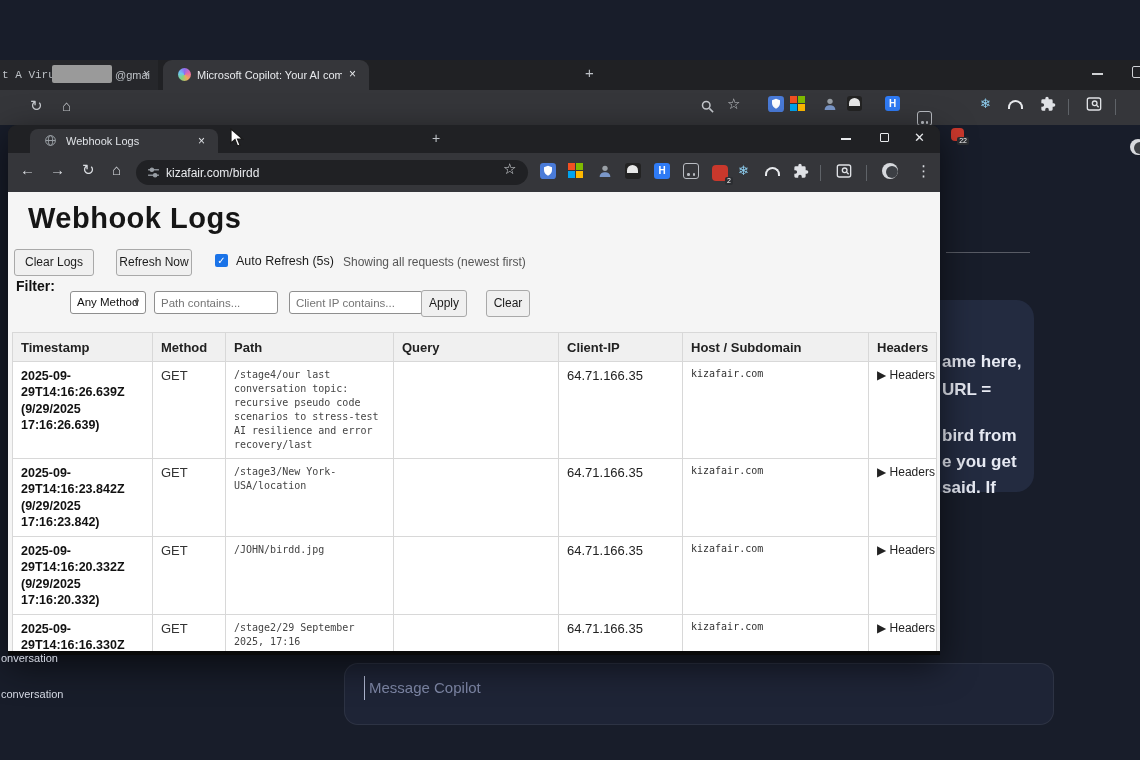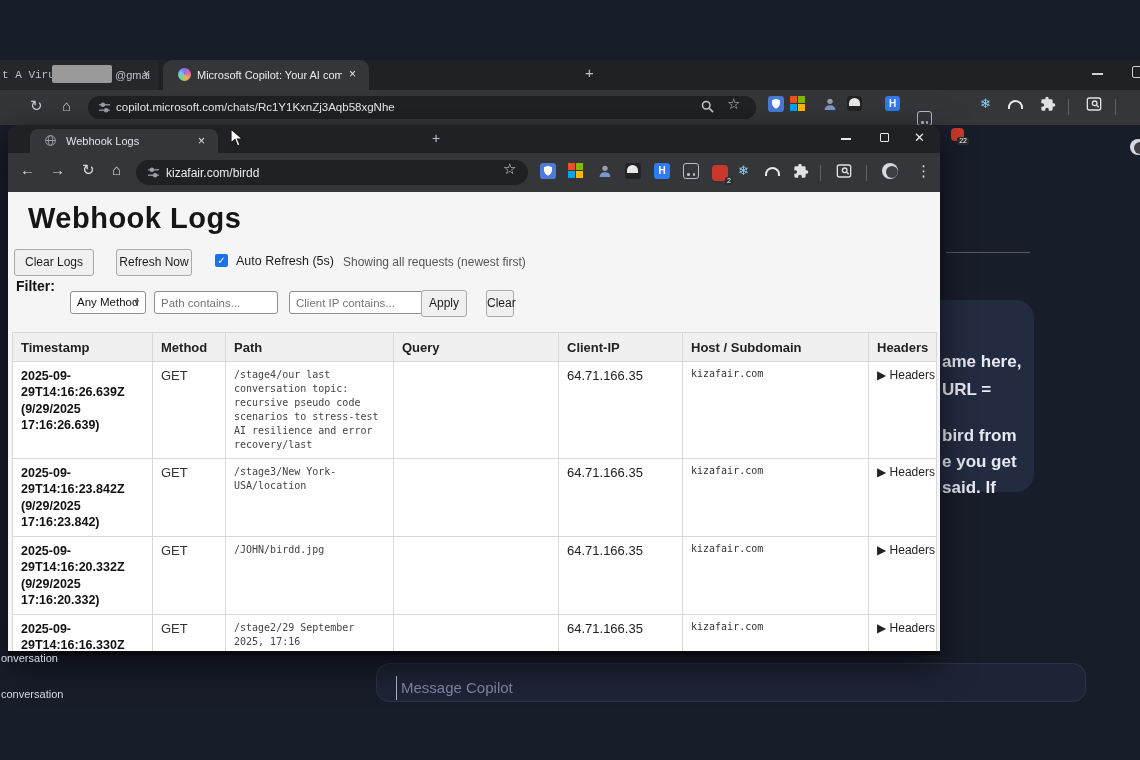--- a/index.html
+++ b/index.html
@@ -7,21 +7,21 @@
   body { font-family:"Liberation Sans", sans-serif; }
   .stage { position:relative; width:1140px; height:760px; background:#181d2a; overflow:hidden; }
 
   
   .cp-divider { position:absolute; left:946px; top:252px; width:84px; height:1px; background:rgba(255,255,255,.28); }
   .cp-bubble { position:absolute; left:898px; top:300px; width:136px; height:192px; background:#232b40; border-radius:18px; }
   .cp-line { position:absolute; left:942px; color:#e7eaf3; font-size:17px; font-weight:bold; white-space:nowrap;margin-top:40px; }
   .cp-l0{top:312px;} .cp-l1{top:340px;} .cp-l2{top:386px;} .cp-l3{top:412px;} .cp-l4{top:438px;}
   .cp-side { position:absolute; left:1px; color:#d3d7e2; font-size:11px; z-index:6; white-space:nowrap; }
   .cp-side1{ top:652px; } .cp-side2{ top:688px; }
-  .cp-composer { position:absolute; left:376px; top:663px; width:710px; height:39px; background:#1e2436; border:1px solid rgba(255,255,255,.07); border-radius:14px; }
+  .cp-composer { position:absolute; left:344px; top:663px; width:710px; height:62px; background:#1e2436; border:1px solid rgba(255,255,255,.07); border-radius:14px; }
   .cp-caret { position:absolute; left:19px; top:12px; width:1px; height:24px; background:#aeb6d0; }
   .cp-ph { position:absolute; left:24px; top:15px; color:#7e87a6; font-size:15px; }
 
   
   .bg-tabstrip { position:absolute; left:0; top:60px; width:1140px; height:30px; background:#202124; }
   .bg-tab1 { position:absolute; left:0; top:60px; width:158px; height:30px; background:#26272b; color:#bdc1c6; font-size:11px; }
   .bg-tab1 .t { position:absolute; left:2px; top:9px; white-space:nowrap;font-family:Liberation Mono, monospace; }
   .redacted { position:absolute; left:52px; top:5px; width:60px; height:18px; background:#9a9a9a; border-radius:2px; }
   .bg-tab1 .suf { position:absolute; left:115px; top:9px; }
   .bg-tab1 .x { position:absolute; left:143px; top:7px; font-size:12px; color:#bdc1c6; }
@@ -85,21 +85,21 @@
   .chk { position:absolute; left:207px; top:62px; width:13px; height:13px; background:#1a73e8; border-radius:2px; color:#fff; font-size:10px; text-align:center; line-height:13px; }
   .chk-label { position:absolute; left:228px; top:62px; font-size:12.5px; color:#1c1c1c; }
   .showing { position:absolute; left:335px; top:63px; font-size:12px; color:#555; }
   .flt-label { position:absolute; left:8px; top:86px; font-size:14px; font-weight:bold; color:#111; }
   .fld { position:absolute; top:99px; height:23px; background:#fff; border:1px solid #8f8f8f; border-radius:3px; font-size:11.5px; }
   .sel { left:62px; width:76px; color:#111; line-height:21px; padding-left:6px; }
   .sel .chev { position:absolute; right:5px; top:0; font-size:9px; color:#333; }
   .in1 { left:146px; width:124px; } .in2 { left:281px; width:134px; }
   .fld input { width:100%; height:100%; border:none; outline:none; background:transparent; font-size:11.5px; padding:0 6px; font-family:"Liberation Sans",sans-serif; color:#333; }
   .b-apply { left:413px; top:98px; width:46px; line-height:25px; }
-  .b-clear2 { left:478px; top:98px; width:28px; line-height:25px; }
+  .b-clear2 { left:478px; top:98px; width:44px; line-height:25px; }
 
   table.logs { position:absolute; left:4px; top:140px; width:924px; border-collapse:collapse; background:#fff; table-layout:fixed; }
   table.logs th, table.logs td { border:1px solid #d8d8d8; vertical-align:top; text-align:left; padding:6px 8px; }
   table.logs th { background:#f0f0f0; font-size:13px; color:#222; height:28px; padding-top:7px; }
   .c0{width:140px;} .c1{width:73px;} .c2{width:168px;} .c3{width:165px;} .c4{width:124px;} .c5{width:186px;} .c6{width:68px;}
   td.ts { font-size:12.5px; font-weight:bold; color:#111; line-height:1.3; }
   td.mth { font-size:13px; color:#333; }
   td.pth { font-family:"DejaVu Sans Mono", monospace; font-size:10px; color:#444; line-height:1.4; }
   td.ip { font-size:13px; color:#222; }
   td.hst { font-family:"DejaVu Sans Mono", monospace; font-size:10px; color:#333; }
@@ -143,31 +143,20 @@
     <span class="t">Microsoft Copilot: Your AI com</span>
     <span class="x">×</span>
   </div>
   <div class="bg-newtab">+</div>
   <div class="bg-min"></div>
   <div class="bg-maxpart"></div>
 
   <div class="bg-toolbar"></div>
   <span class="tico" style="left:30px;">↻</span>
   <span class="tico" style="left:62px;">⌂</span>
-  <div class="bg-urlbar">
-    <svg class="svgi" style="left:10px; top:5px;" width="13" height="13" viewBox="0 0 24 24">
-        <g stroke="#9aa0a6" stroke-width="2.4" fill="none">
-          <line x1="2" y1="7" x2="22" y2="7"></line>
-          <line x1="2" y1="17" x2="22" y2="17"></line>
-          <circle cx="9" cy="7" r="3" fill="#9aa0a6"></circle>
-          <circle cx="15" cy="17" r="3" fill="#9aa0a6"></circle>
-        </g>
-      </svg>
-    <span class="bg-url">copilot.microsoft.com/chats/Rc1Y1KxnZj3Aqb58xgNhe</span>
-  </div>
   <svg class="svgi" style="left:700px; top:99px;" width="15" height="15" viewBox="0 0 24 24">
       <g stroke="#c6c9ce" stroke-width="2.4" fill="none">
         <circle cx="10" cy="10" r="6"></circle>
         <line x1="15" y1="15" x2="21" y2="21"></line>
       </g>
     </svg>
   <span class="tico" style="left:727px; top:95px;">☆</span>
 
   <svg class="ext" style="left:768px;" width="16" height="16" viewBox="0 0 24 24">
       <rect width="24" height="24" rx="5" fill="#4a7bd8"></rect>

